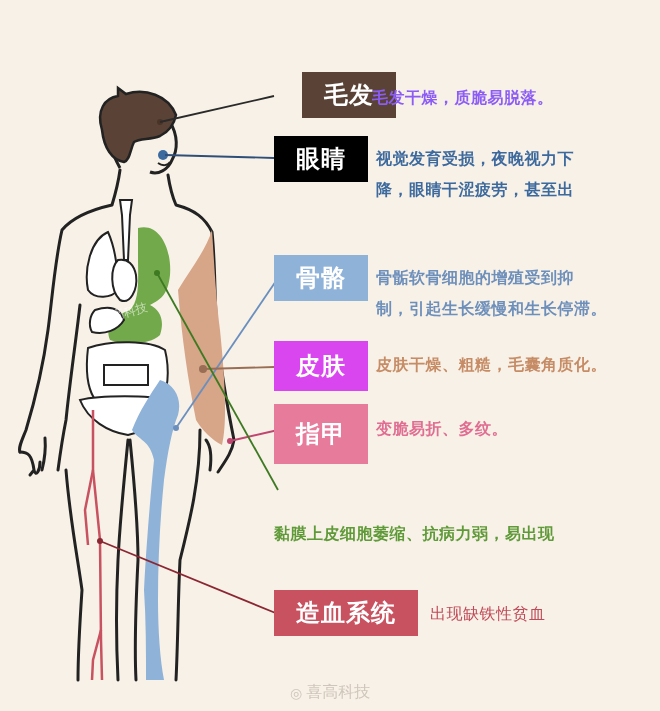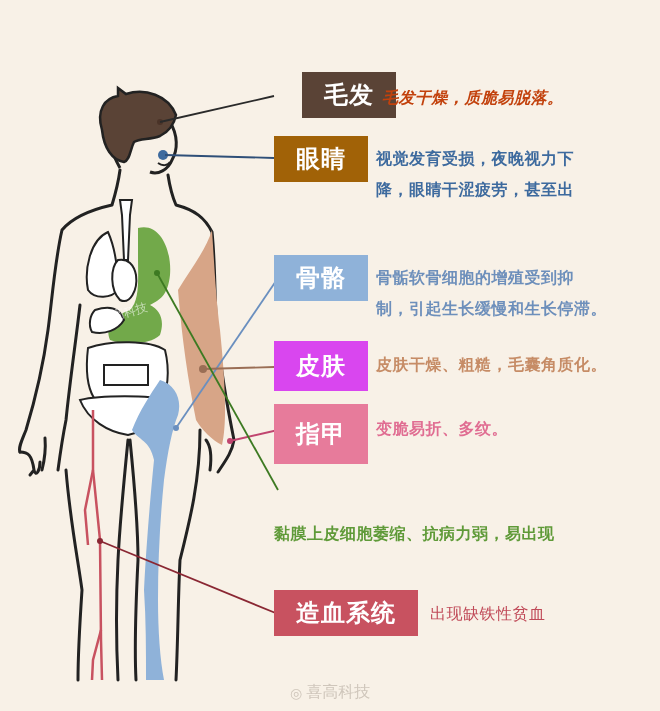--- a/index.html
+++ b/index.html
@@ -77,23 +77,23 @@
   <g>
     <circle cx="157" cy="273" r="3" fill="#3d7a22"></circle>
     <circle cx="203" cy="369" r="4" fill="#9a6e55"></circle>
     <circle cx="176" cy="428" r="3" fill="#6a8fbf"></circle>
     <circle cx="230" cy="441" r="3" fill="#c0456f"></circle>
     <circle cx="100" cy="541" r="3" fill="#8a2733"></circle>
   </g>
 </svg>
 
 <div class="label" style="left:274px;top:72px;width:94px;height:46px;background:#5a4336;margin-left:28px;">毛发</div>
-<div class="desc" style="left:382px;top:82px;color:#c2410c;font-style:italic;">毛发干燥，质脆易脱落。</div>
+<div class="desc" style="left:372px;top:82px;color:#8b5cf6;">毛发干燥，质脆易脱落。</div>
 
-<div class="label" style="left:274px;top:136px;width:94px;height:46px;background:#a16207;">眼睛</div>
+<div class="label" style="left:274px;top:136px;width:94px;height:46px;background:#000000;">眼睛</div>
 <div class="desc" style="left:376px;top:143px;color:#3d6a9e;">
   <div>视觉发育受损，夜晚视力下</div>
   <div>降，眼睛干涩疲劳，甚至出</div>
 </div>
 
 <div class="label" style="left:274px;top:255px;width:94px;height:46px;background:#8fb2d9;">骨骼</div>
 <div class="desc" style="left:376px;top:262px;color:#6d8fbb;">
   <div>骨骺软骨细胞的增殖受到抑</div>
   <div>制，引起生长缓慢和生长停滞。</div>
 </div>

